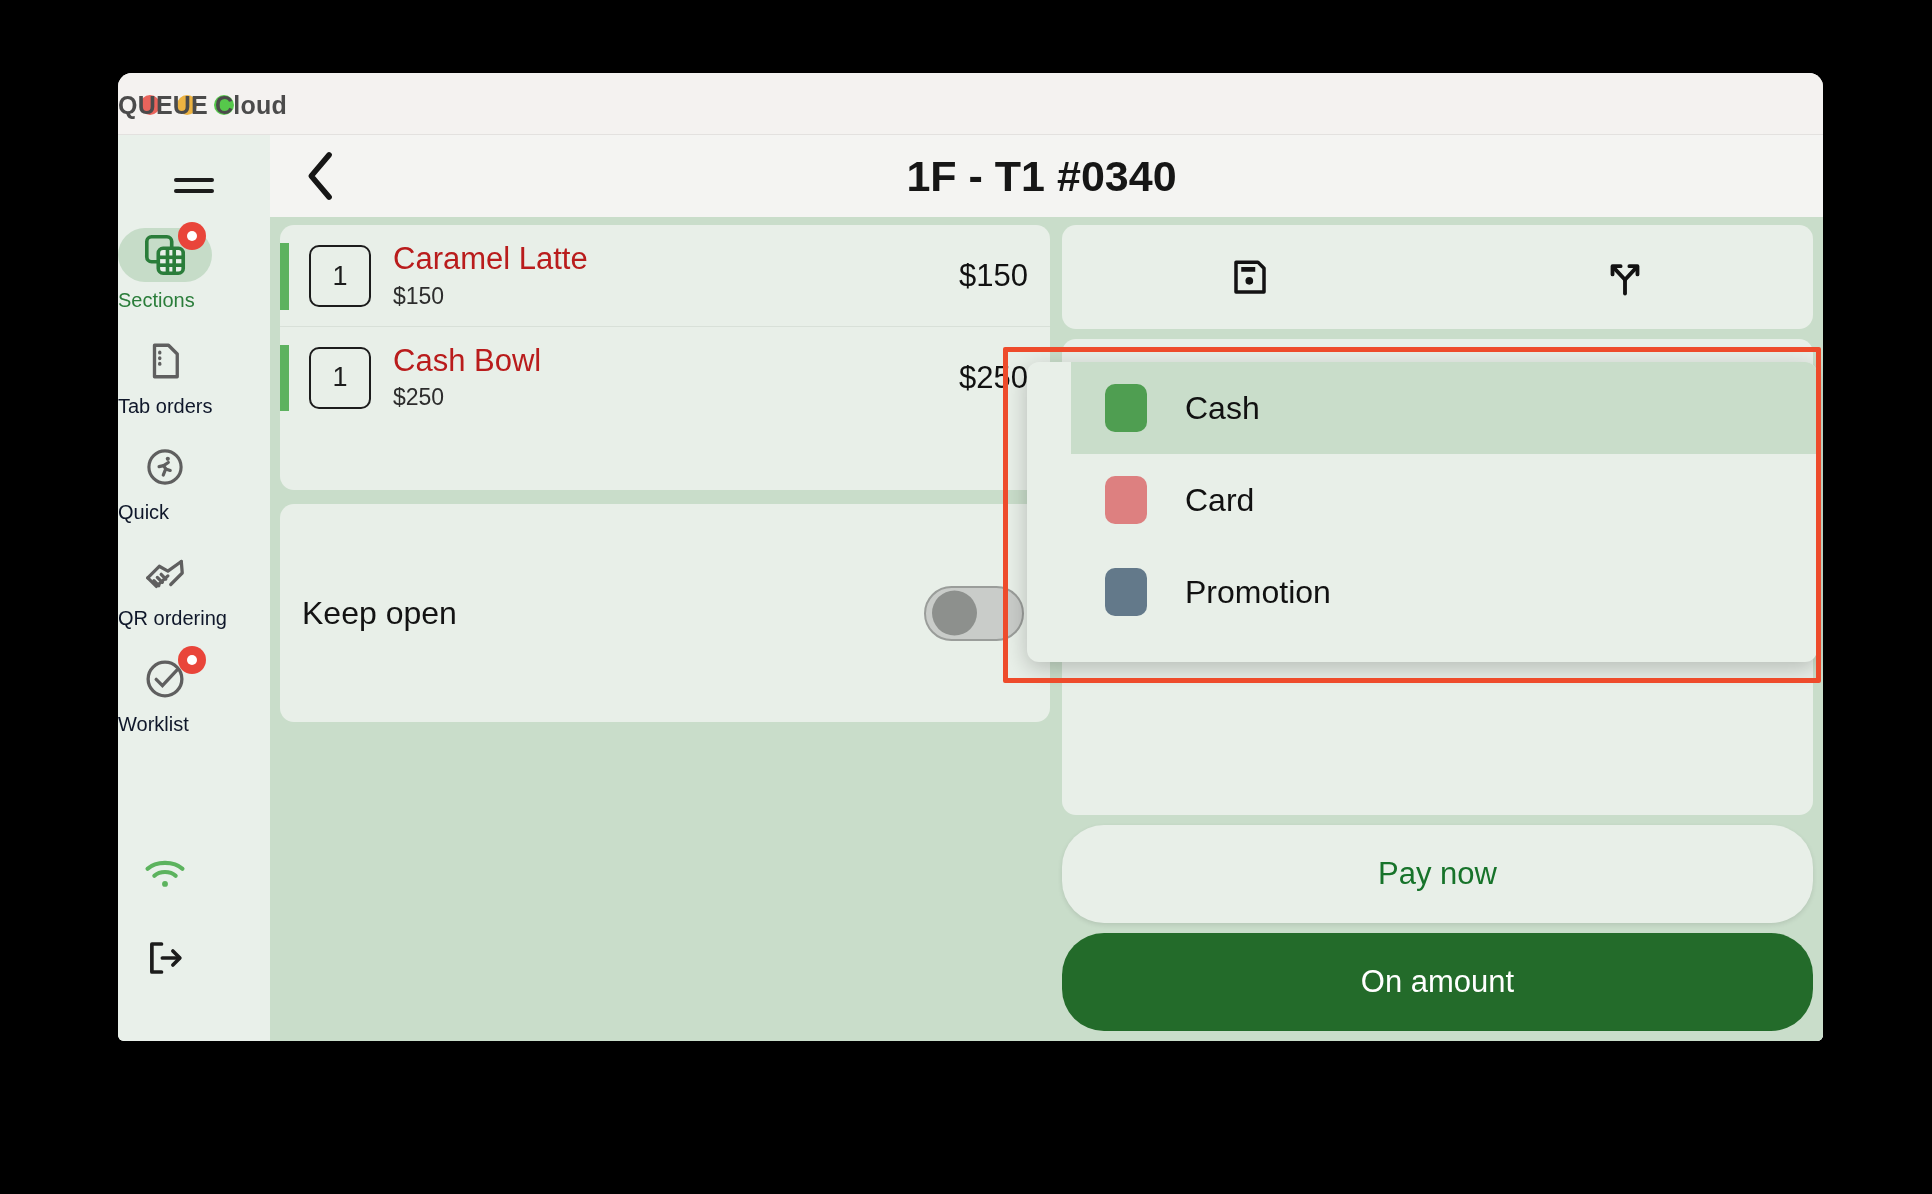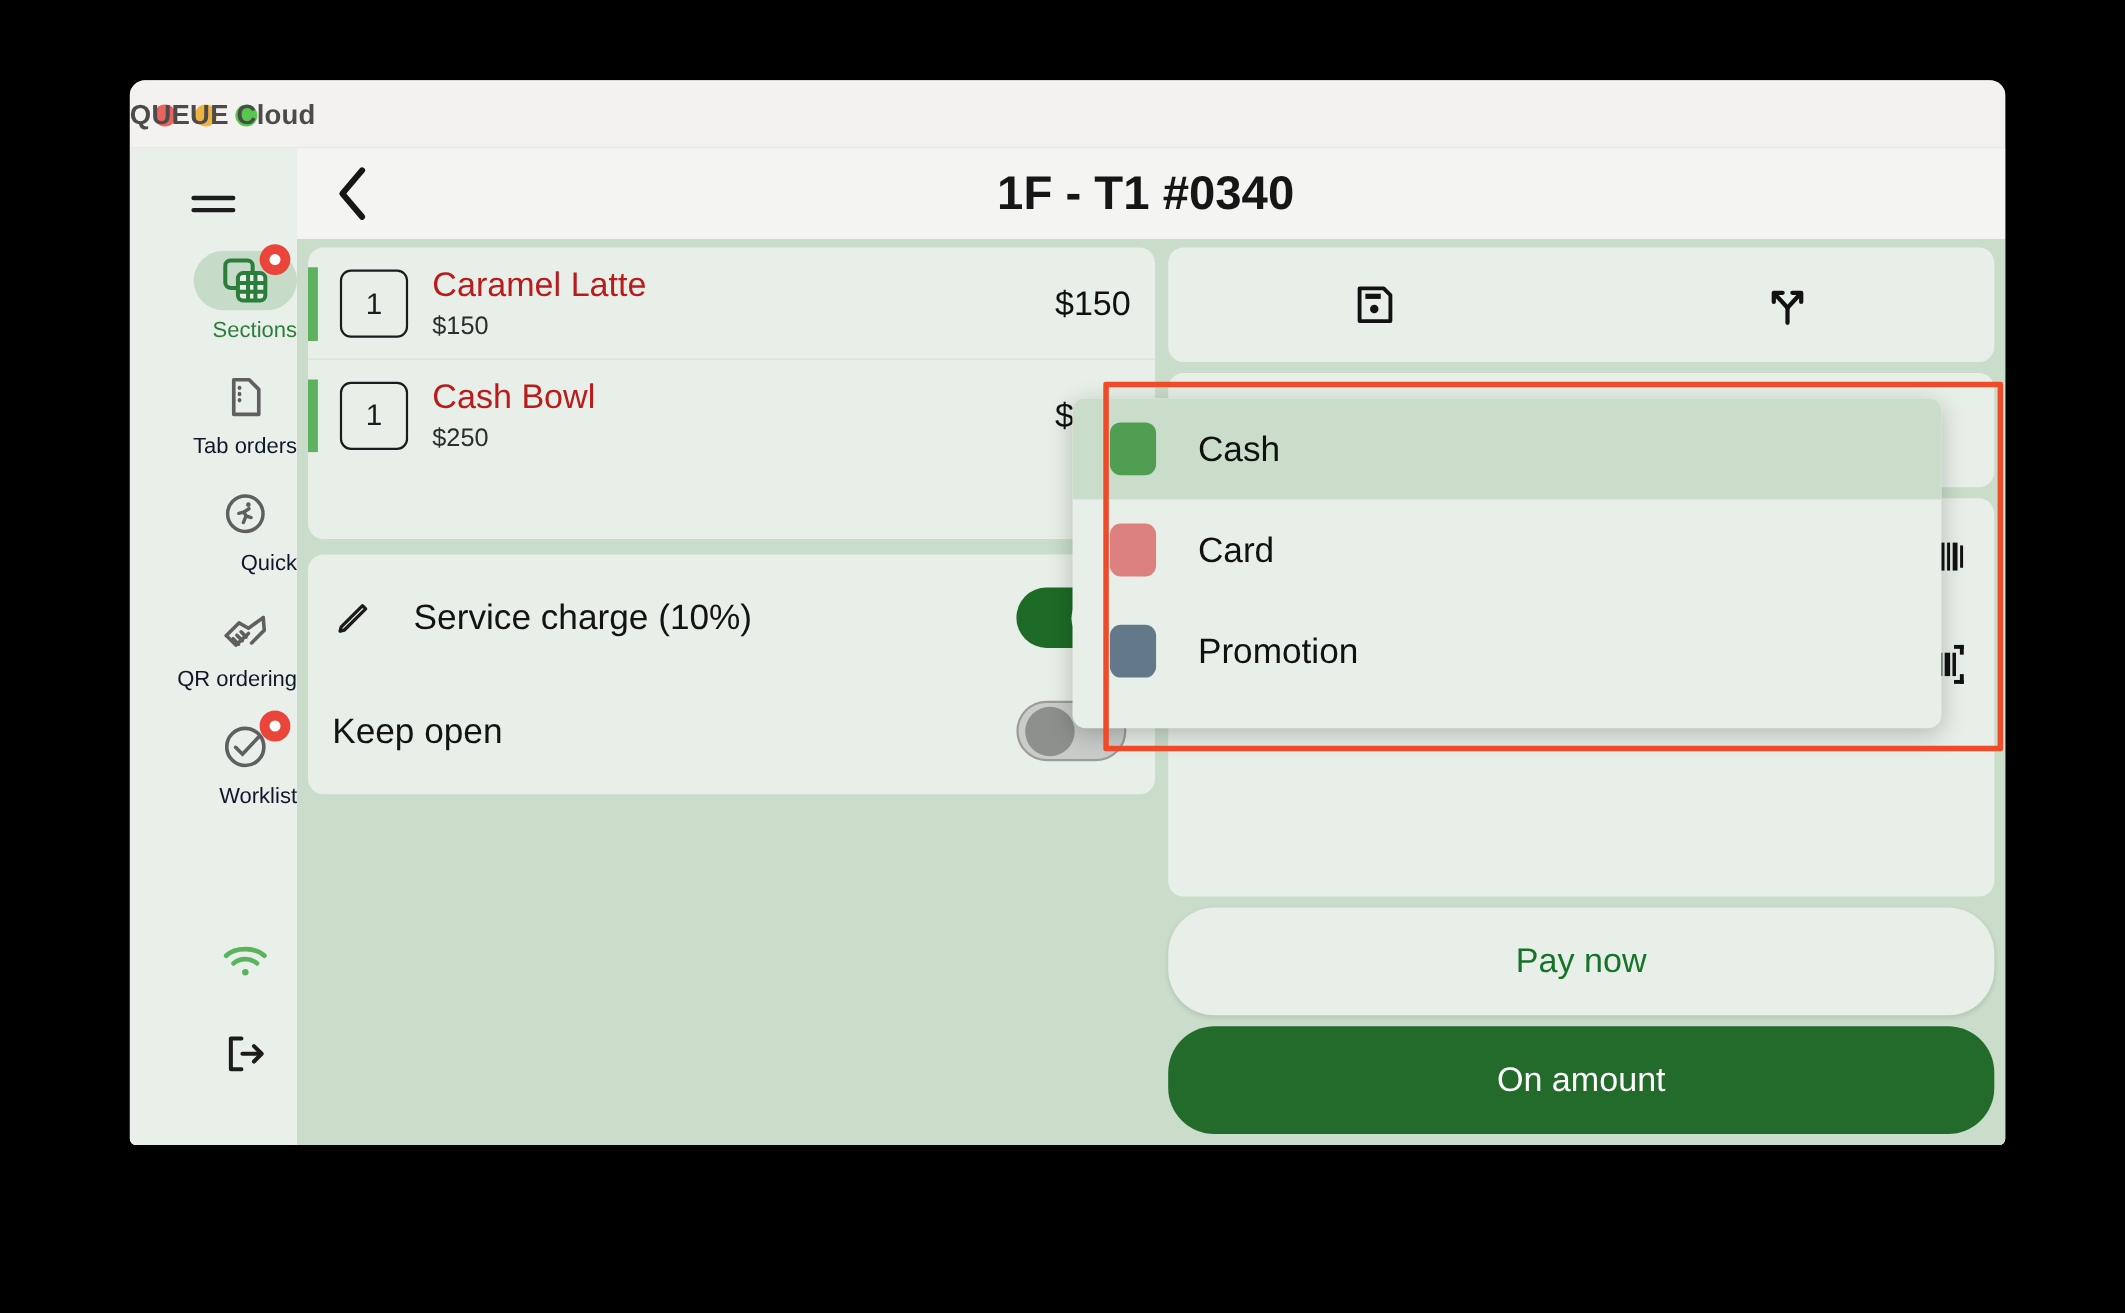--- a/index.html
+++ b/index.html
@@ -45,21 +45,21 @@
     background: #e9f0ea;
     padding-top: 12px;
     display: flex; flex-direction: column; align-items: center;
     position: relative;
   }
   .hamburger { margin-top: 24px; margin-bottom: 28px; cursor: pointer; }
   .hamburger div { width: 40px; height: 4px; background: #1c1c1c; border-radius: 2px; margin: 7px 0; }
 
   .navitem {
     width: 152px;
-    display: flex; flex-direction: column; align-items: flex-end;
+    display: flex; flex-direction: column; align-items: flex-start;
     margin-bottom: 22px; cursor: pointer;
   }
   .navicon-wrap { position: relative; width: 94px; height: 54px; display:flex; align-items:center; justify-content:center; }
   .navitem.active .navicon-wrap { background: #c6dcc8; border-radius: 27px; }
   .navlabel { font-size: 20px; color: #0f172a; margin-top: 7px; white-space: nowrap; }
   .navitem.active .navlabel { color: #2a7d3a; }
   .badge {
     position: absolute; top: -6px; right: 6px;
     width: 28px; height: 28px; border-radius: 50%;
     background: #e9453a;
@@ -173,28 +173,29 @@
     border-radius: 42px; height: 98px;
     display: flex; align-items: center; justify-content: center;
     font-size: 31px; cursor: pointer;
   }
   .btn.secondary { background: #e8efe8; color: #17732a; box-shadow: 0 2px 5px rgba(0,0,0,.10); }
   .btn.primary { background: #236b2a; color: #fff; }
 
   
   .dropdown {
     position: absolute;
-    left: 975px; top: 362px;
+    left: 1027px; top: 362px;
     width: 790px;
     background: #e8efe8;
     border-radius: 12px;
     box-shadow: 0 6px 22px rgba(0,0,0,.22);
     overflow: hidden;
     z-index: 40;
     padding-bottom: 24px;
+    padding-left: 44px;
   }
   .dd-item { display: flex; align-items: center; height: 92px; padding-left: 34px; cursor: pointer; }
   .dd-item.selected { background: #c9ddca; }
   .dd-swatch { width: 42px; height: 48px; border-radius: 10px; flex: none; }
   .dd-label { font-size: 32px; color: #111; margin-left: 38px; }
 
   .annotation {
     position: absolute;
     left: 1003px; top: 347px;
     width: 818px; height: 336px;
@@ -346,32 +347,20 @@
               <div class="qty">1</div>
               <div class="item-texts">
                 <div class="item-name">Cash Bowl</div>
                 <div class="item-price-sub">$250</div>
               </div>
               <div class="item-total">$250</div>
             </div>
           </div>
 
           <div class="card toggles-card">
-            <div class="toggle-row">
-              <div class="pencil">
-                <svg width="38" height="38" viewBox="0 0 24 24" fill="none" stroke="#1c1c1c" stroke-width="1.9" stroke-linecap="round" stroke-linejoin="round">
-                  <path d="M4.5 19.5 L7 18.8 L19.2 6.6 L17.4 4.8 L5.2 17 Z"></path>
-                </svg>
-              </div>
-              <div class="toggle-label with-icon">Service charge (10%)</div>
-              <div class="spacer"></div>
-              <div class="switch on">
-                  <div class="knob"></div>
-                </div>
-            </div>
             <div class="toggle-row">
               <div class="toggle-label indent">Keep open</div>
               <div class="spacer"></div>
               <div class="switch off">
                   <div class="knob"></div>
                 </div>
             </div>
           </div>
 
         </div>

